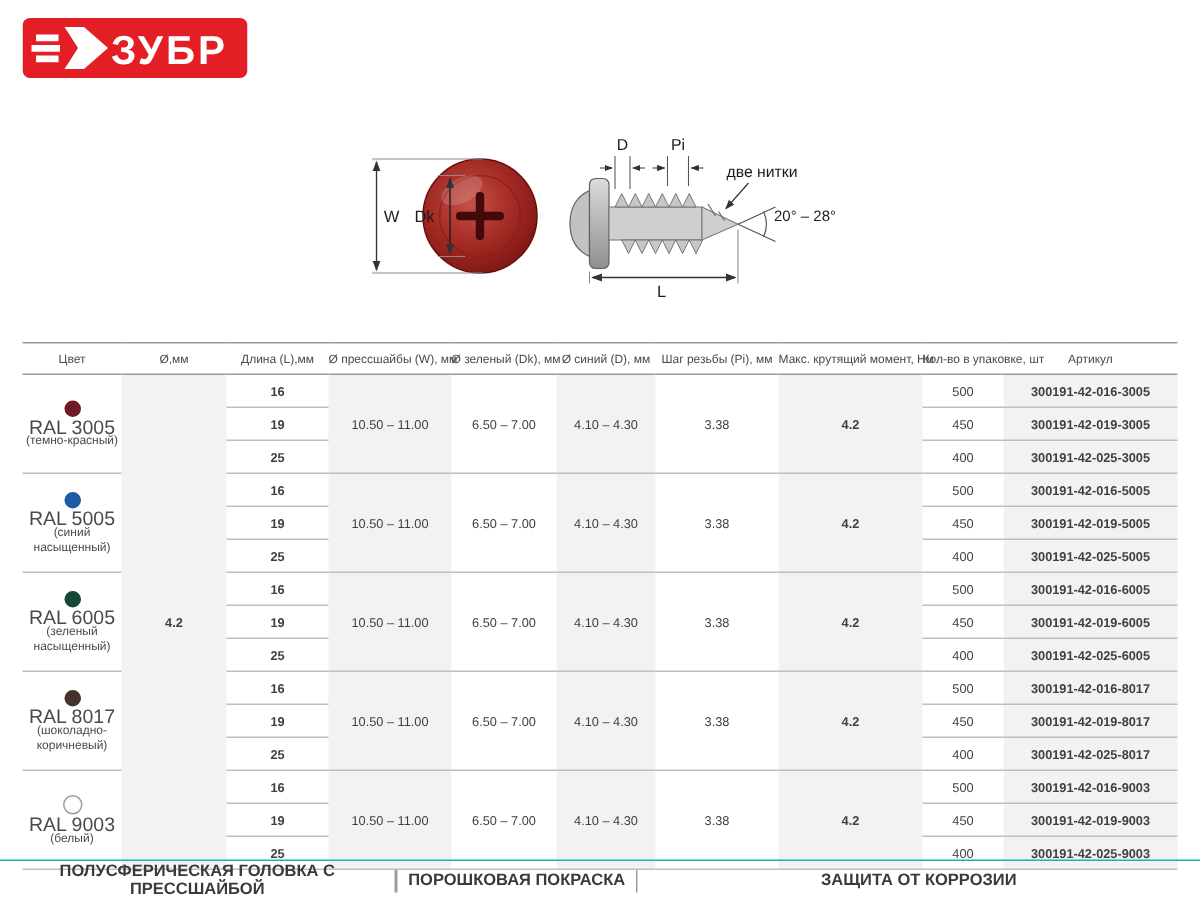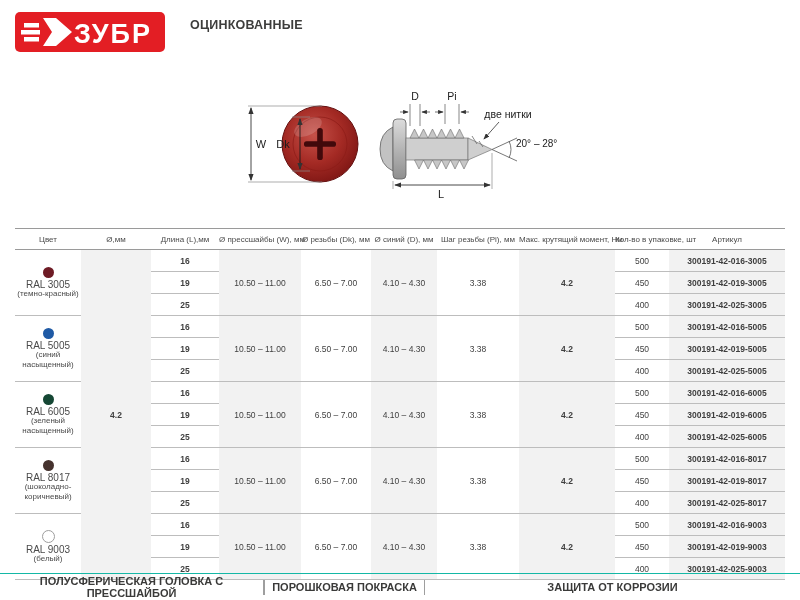--- a/index.html
+++ b/index.html
@@ -20,21 +20,21 @@
     height:20px;font-size:8px;font-weight:normal;color:#4a4a4a;text-align:center;
     border-top:1px solid #9a9a9a;border-bottom:1px solid #9a9a9a;background:#fff;
     padding:0;white-space:nowrap;overflow:visible;
   }
   table.spec td{
     height:21px;text-align:center;vertical-align:middle;padding:0;
     border-bottom:1px solid #bdbdbd;font-size:8.5px;color:#3f3f3f;
   }
   .bg{background:#f2f2f2;}
   .c-color{line-height:9.5px;}
-  .c-color .ral{font-size:10px;color:#4a4a4a;margin-top:2px;}
+  .c-color .ral{font-size:13px;color:#4a4a4a;margin-top:2px;}
   .c-color .cname{font-size:8px;color:#4a4a4a;}
   .dot{width:11px;height:11px;border-radius:50%;display:block;margin:0 auto;}
   .c-dia,.c-torque{font-weight:bold;font-size:9.5px;color:#1d1d1d;}
   .c-len{font-weight:bold;font-size:11px;color:#1b1b1b;}
   .c-qty{font-size:9px;color:#3a3a3a;}
   .c-art{font-size:8.8px;font-weight:600;color:#2e2e2e;}
   
   .footer{position:absolute;left:0;top:573px;width:800px;height:26px;display:flex;
           align-items:center;}
   .footer .item{font-size:11px;font-weight:bold;color:#3a3a39;text-align:center;}
@@ -48,21 +48,20 @@
   <g fill="#ffffff">
     <rect x="9" y="11" width="15" height="4.5"></rect>
     <rect x="6" y="18" width="19" height="4.5"></rect>
     <rect x="9" y="25" width="15" height="4.5"></rect>
     <polygon points="28,6 41,6 57,20 41,34 28,34 37,20"></polygon>
   </g>
   <text x="98" y="30.5" font-size="27" font-weight="bold" letter-spacing="2" fill="#ffffff" text-anchor="middle">ЗУБР</text>
 </svg>
 
 <div class="title">
-  <div>ОЦИНКОВАННЫЕ</div>
 </div>
 
 <svg class="diagram" viewBox="230 82 330 125">
   <defs>
     <radialGradient id="hg" cx="42%" cy="38%" r="68%">
       <stop offset="0" stop-color="#c65149"></stop>
       <stop offset="0.55" stop-color="#a42a24"></stop>
       <stop offset="1" stop-color="#7c1513"></stop>
     </radialGradient>
     <linearGradient id="fg" x1="0" y1="0" x2="0" y2="1">
@@ -174,21 +173,21 @@
       <col style="width:96px">
       <col style="width:54px">
     <col style="width:116px">
   </colgroup>
   <thead>
     <tr>
       <th>Цвет</th>
       <th>Ø,мм</th>
       <th>Длина (L),мм</th>
       <th>Ø прессшайбы (W), мм</th>
-      <th>Ø резьбы (Dk), мм</th>
+      <th>Ø зеленый (Dk), мм</th>
       <th>Ø синий (D), мм</th>
       <th>Шаг резьбы (Pi), мм</th>
       <th>Макс. крутящий момент, Нм</th>
       <th>Кол-во в упаковке, шт</th>
       <th>Артикул</th>
     </tr>
   </thead>
   <tbody>
       <tr>
         <td class="c-color" rowspan="3">

